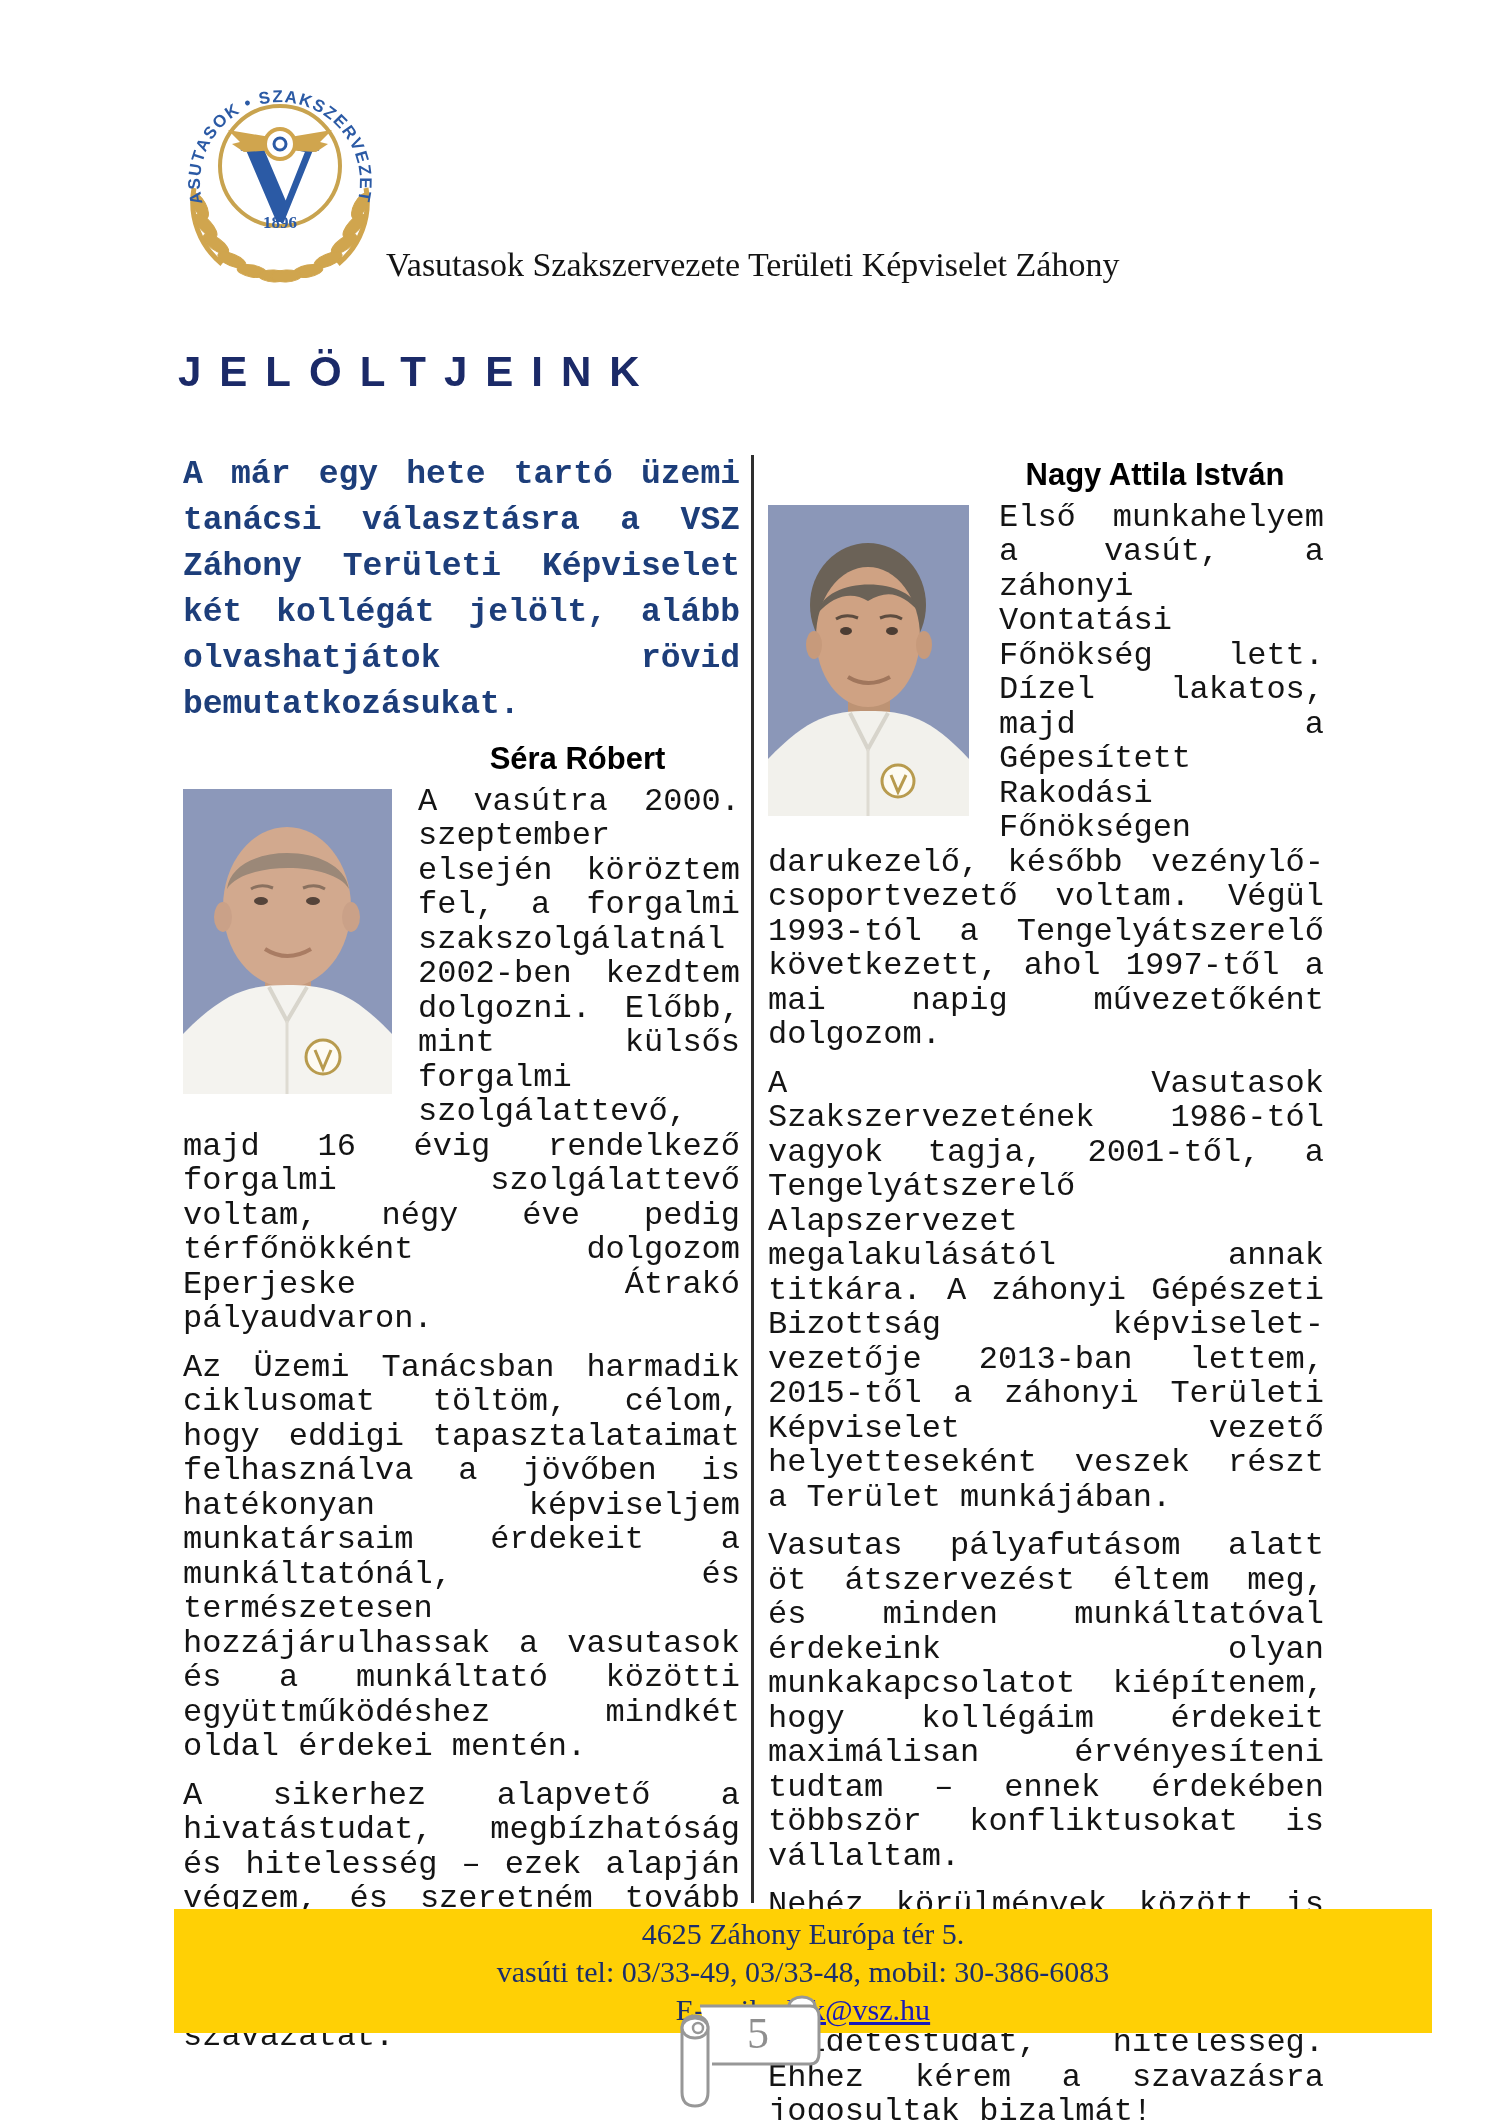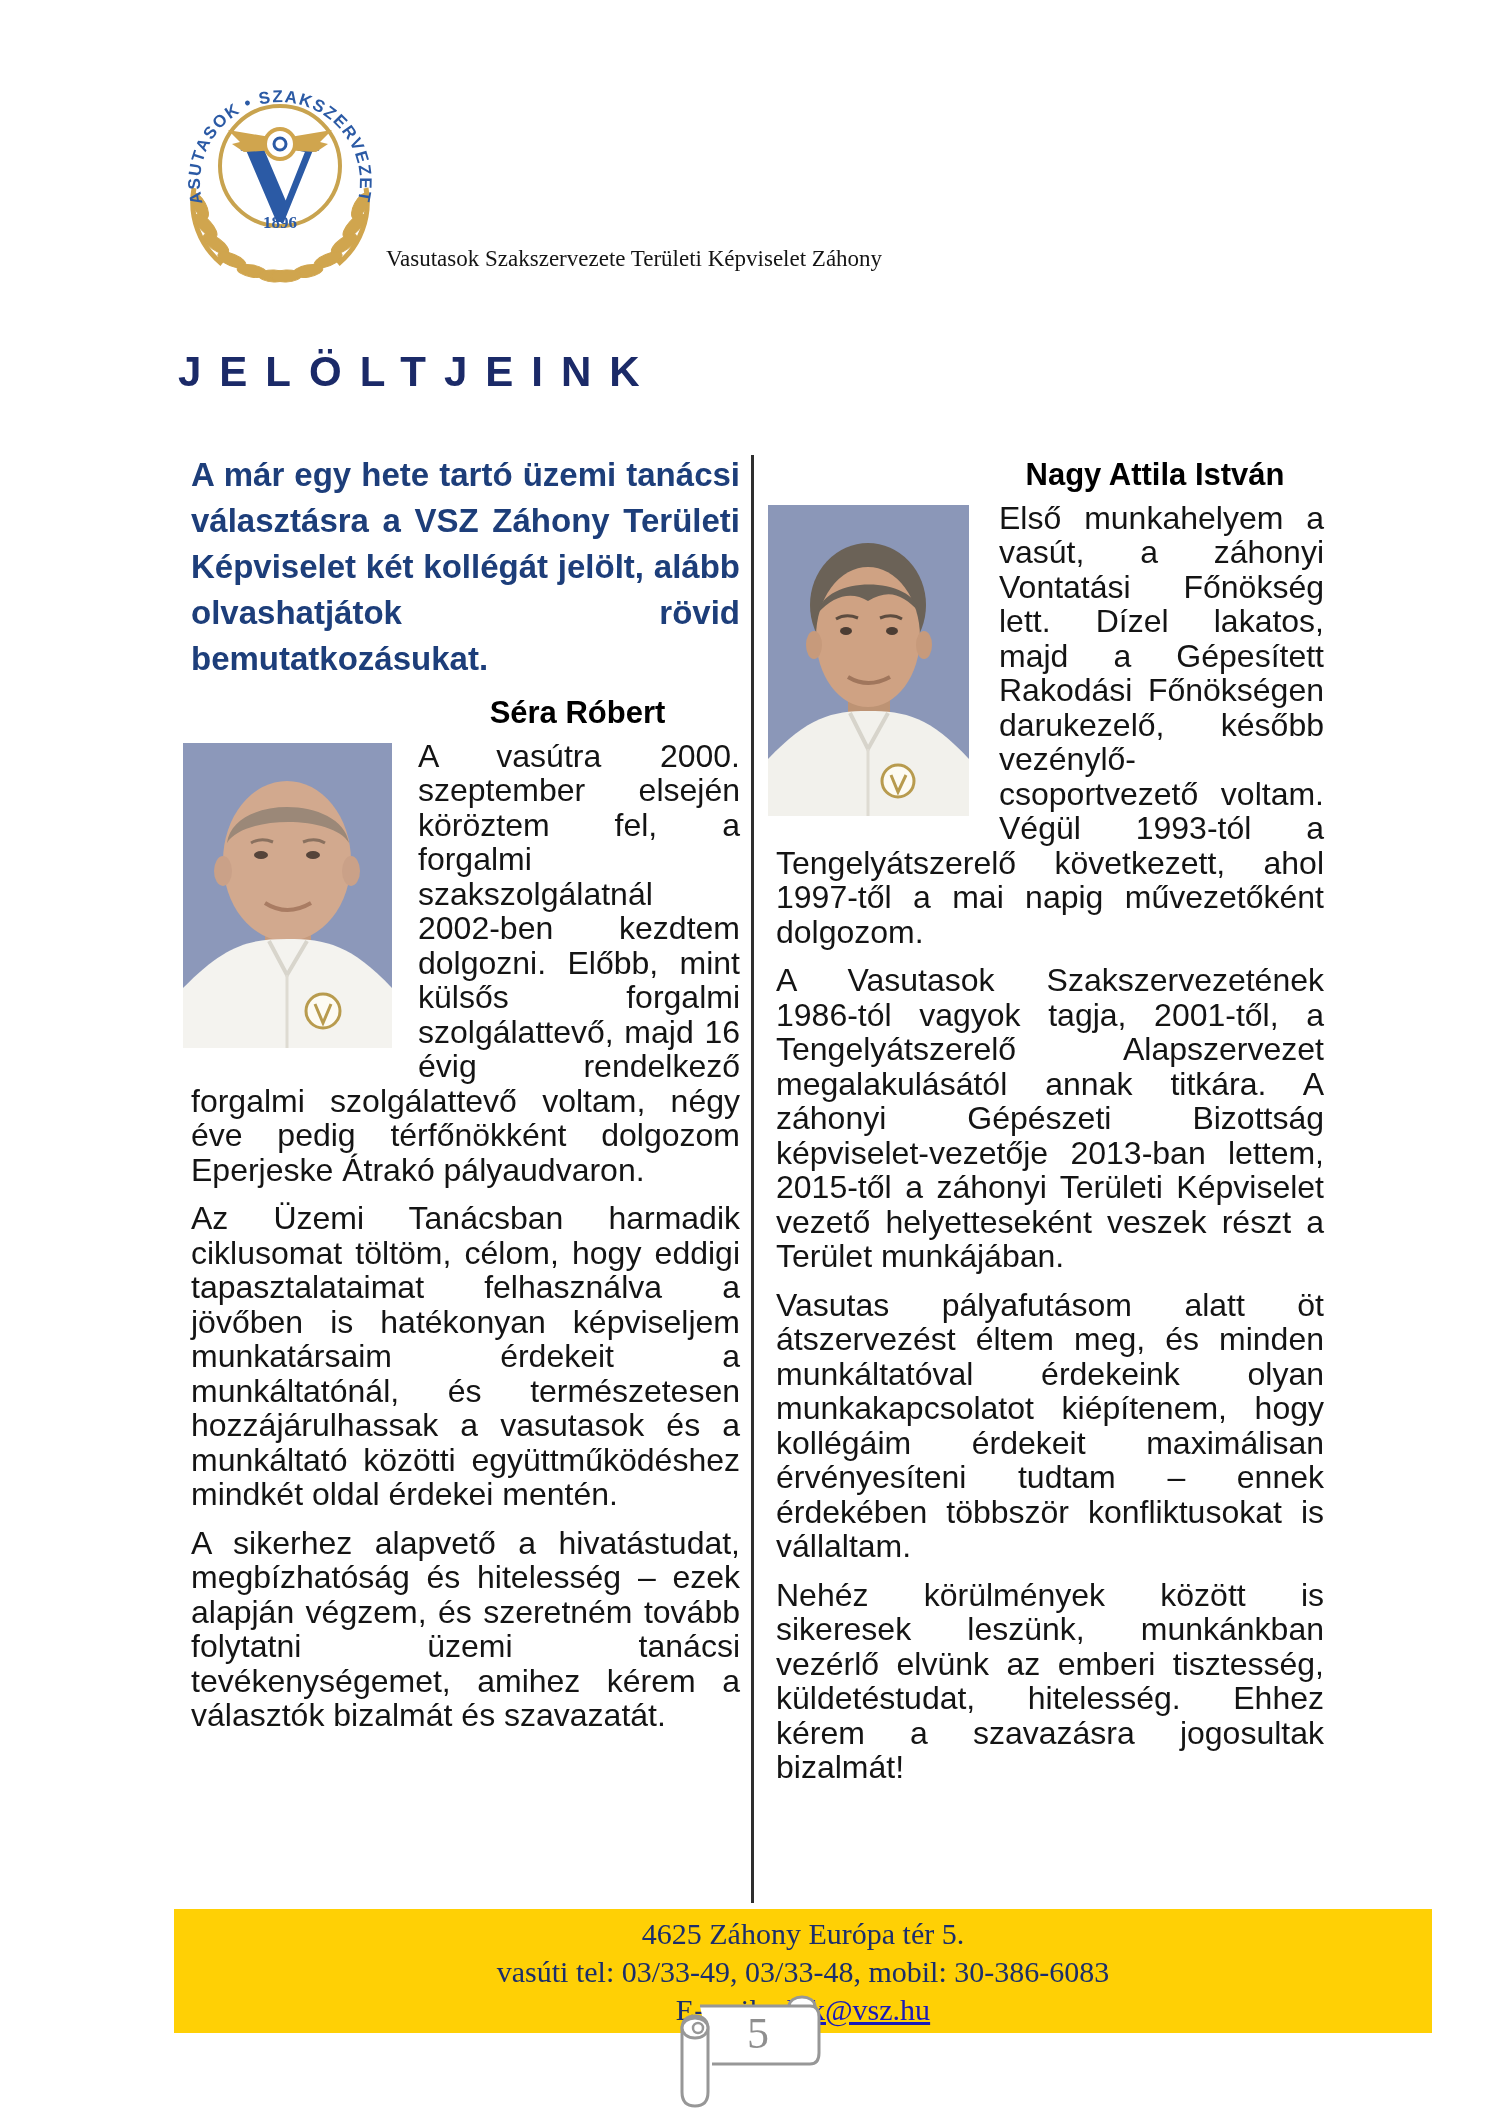--- a/index.html
+++ b/index.html
@@ -4,30 +4,30 @@
 <style>
   html,body{margin:0;padding:0;}
   body{
     width:1500px;height:2120px;position:relative;background:#ffffff;
     font-family:"Liberation Sans", sans-serif;overflow:hidden;
   }
   
   .logo{position:absolute;left:180px;top:68px;width:200px;height:222px;}
   .org-title{
     position:absolute;left:386px;top:246px;white-space:nowrap;
-    font-family:"Liberation Serif", serif;font-size:23px;color:#141414;
+    font-family:"Liberation Serif", serif;font-size:34px;color:#141414;
   }
   .page-title{
     position:absolute;left:178px;top:348px;width:1148px;
     font-size:42px;font-weight:bold;letter-spacing:18px;color:#1b2a68;
   }
   
   .divider{position:absolute;left:751px;top:455px;width:3px;height:1448px;background:#2f2f2f;}
   .col{position:absolute;top:452px;font-size:32px;line-height:34.5px;color:#141414;}
-  .col p{margin:0 0 14px 8px;text-align:justify;}
+  .col p{margin:0 0 14px 0;text-align:justify;font-family:Liberation Mono, monospace;}
   .col-left{left:183px;width:557px;}
   .col-right{left:768px;top:458px;width:556px;}
   .intro{
     font-size:33px;line-height:46px;font-weight:bold;color:#1d3e7a;
     text-align:justify;margin:0 0 10px 0;
   }
   .cand-name{font-size:31px;font-weight:bold;color:#000;margin:0 0 8px 0;text-align:center;}
   .cand-name.sera{margin-left:232px;}
   .cand-name.nagy{margin-left:218px;}
   .photo{float:left;border:0;}

